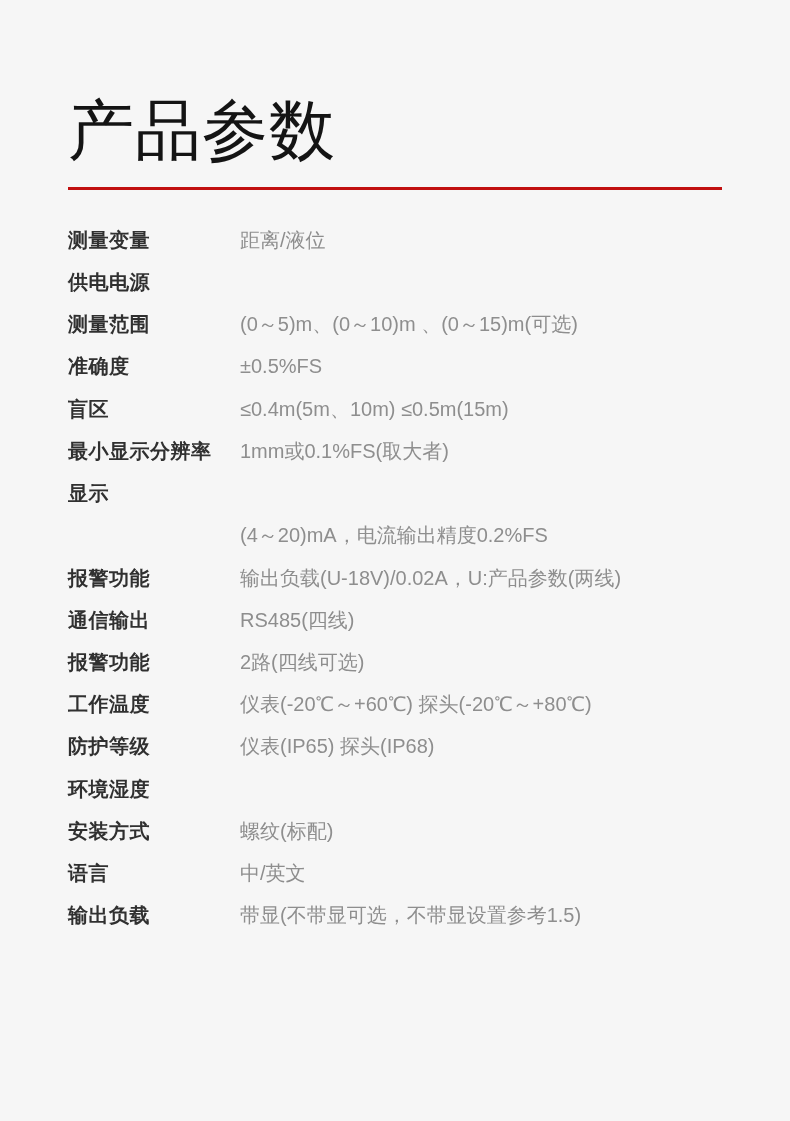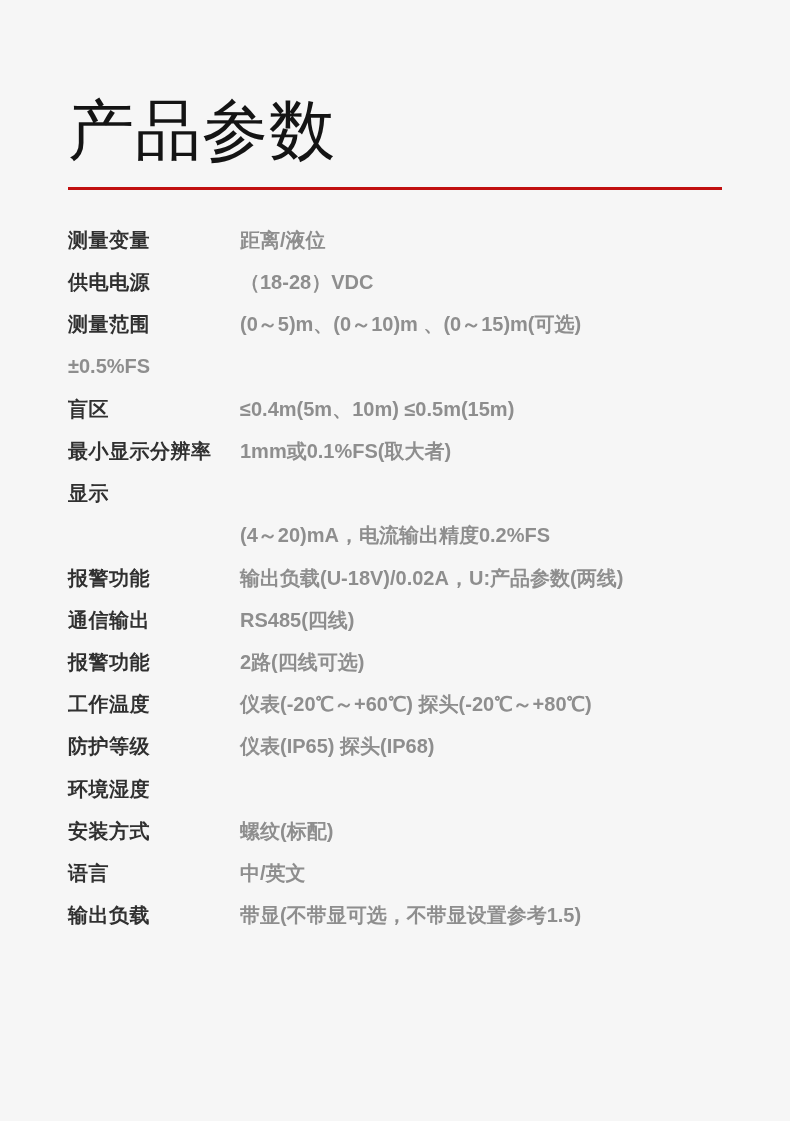--- a/index.html
+++ b/index.html
@@ -48,21 +48,21 @@
     color: #303030;
     line-height: 42.2px;
     letter-spacing: 0.5px;
   }
   .values {
     flex: 1;
     min-width: 0;
   }
   .value-line {
     font-size: 20px;
-    font-weight: 700;
+    font-weight: 400;
     color: #8e8e8e;
     line-height: 42.2px;
     white-space: nowrap;
   }
 </style>
 </head>
 <body>
 
 <div class="page">
   <h1 class="title">产品参数</h1>
@@ -70,33 +70,31 @@
   <div class="specs" id="specs">
   <div class="row">
     <div class="label">测量变量</div>
     <div class="values">
           <div class="value-line">距离/液位</div>
         </div>
   </div>
 
   <div class="row">
     <div class="label">供电电源</div>
-    <div class="values">
-          <div class="value-line">（18-28）VDC</div>
-        </div>
   </div>
 
   <div class="row">
     <div class="label">测量范围</div>
     <div class="values">
           <div class="value-line">(0～5)m、(0～10)m 、(0～15)m(可选)</div>
         </div>
   </div>
 
   <div class="row">
+    <div class="label">准确度</div>
     <div class="values">
           <div class="value-line">±0.5%FS</div>
         </div>
   </div>
 
   <div class="row">
     <div class="label">盲区</div>
     <div class="values">
           <div class="value-line">≤0.4m(5m、10m) ≤0.5m(15m)</div>
         </div>

